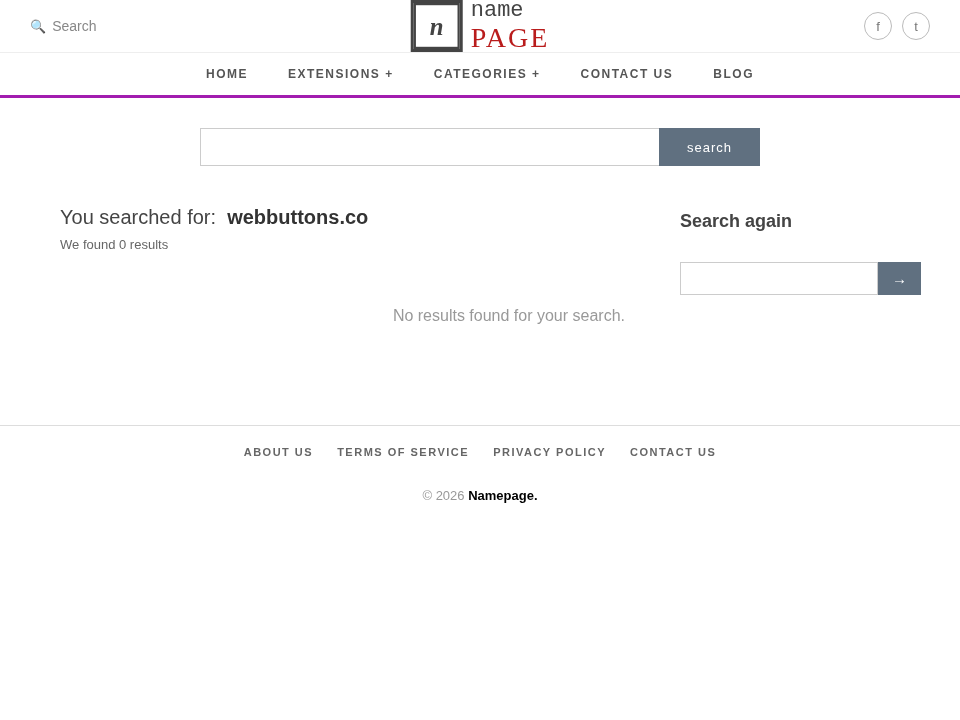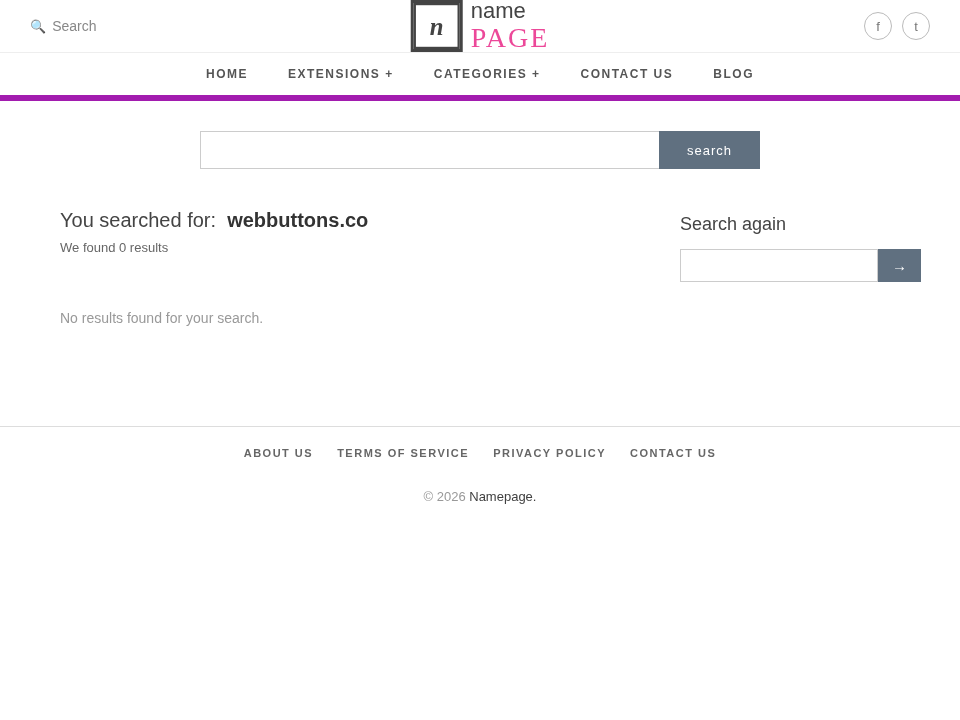--- a/index.html
+++ b/index.html
@@ -55,28 +55,28 @@
       font-style: italic;
       font-weight: bold;
       color: #444;
       font-family: Georgia, serif;
     }
     .logo-text {
       line-height: 1.1;
     }
     .logo-text .name {
       font-size: 22px;
-      font-family: Liberation Sans, sans-serif;
+      font-family: Liberation Mono, monospace;
       color: #444;
       display: block;
     }
     .logo-text .page {
       font-size: 28px;
       font-family: 'Georgia', serif;
-      color: #ec4899;
+      color: #b91c1c;
       display: block;
       letter-spacing: 2px;
       text-transform: uppercase;
     }
     .header-social {
       display: flex;
       gap: 10px;
       align-items: center;
     }
     .social-icon {
@@ -87,21 +87,21 @@
       display: flex;
       align-items: center;
       justify-content: center;
       cursor: pointer;
       color: #777;
       font-size: 13px;
     }
 
     
     .nav {
-      border-bottom: 6px solid #a21caf;
+      border-bottom: 3px solid #a21caf;
       padding: 0 30px;
     }
     .nav-inner {
       display: flex;
       justify-content: center;
       gap: 40px;
       padding: 14px 0;
     }
     .nav-item {
       font-size: 12px;
@@ -161,36 +161,36 @@
     .search-query-title strong {
       font-weight: bold;
       color: #333;
     }
     .results-count {
       font-size: 13px;
       color: #666;
       margin-bottom: 25px;
     }
     .no-results {
-      text-align: left;
+      text-align: right;
       color: #999;
-      font-size: 14px;
+      font-size: 16px;
       padding: 30px 0;
     }
 
     
     .search-again-section {
       width: 220px;
       padding-top: 5px;
     }
     .search-again-title {
       font-size: 18px;
       color: #444;
-      margin-bottom: 14px;
-      font-weight: normal;
+      margin-bottom: 30px;
+      font-weight: bold;
     }
     .search-again-bar {
       display: flex;
     }
     .search-again-input {
       flex: 1;
       border: 1px solid #ccc;
       padding: 8px 10px;
       font-size: 13px;
       outline: none;
@@ -224,23 +224,23 @@
       cursor: pointer;
       text-decoration: none;
     }
     .footer-copyright {
       text-align: center;
       font-size: 13px;
       color: #999;
       padding: 10px 0 20px;
     }
     .footer-copyright a {
-      color: #404040;
+      color: #000000;
       text-decoration: none;
-      font-weight: normal;
+      font-weight: bold;
     }
   </style>
 </head>
 <body>
 
 <div class="header">
   <div class="header-search">
     <span class="search-icon-small">🔍</span>
     <span>Search</span>
   </div>

